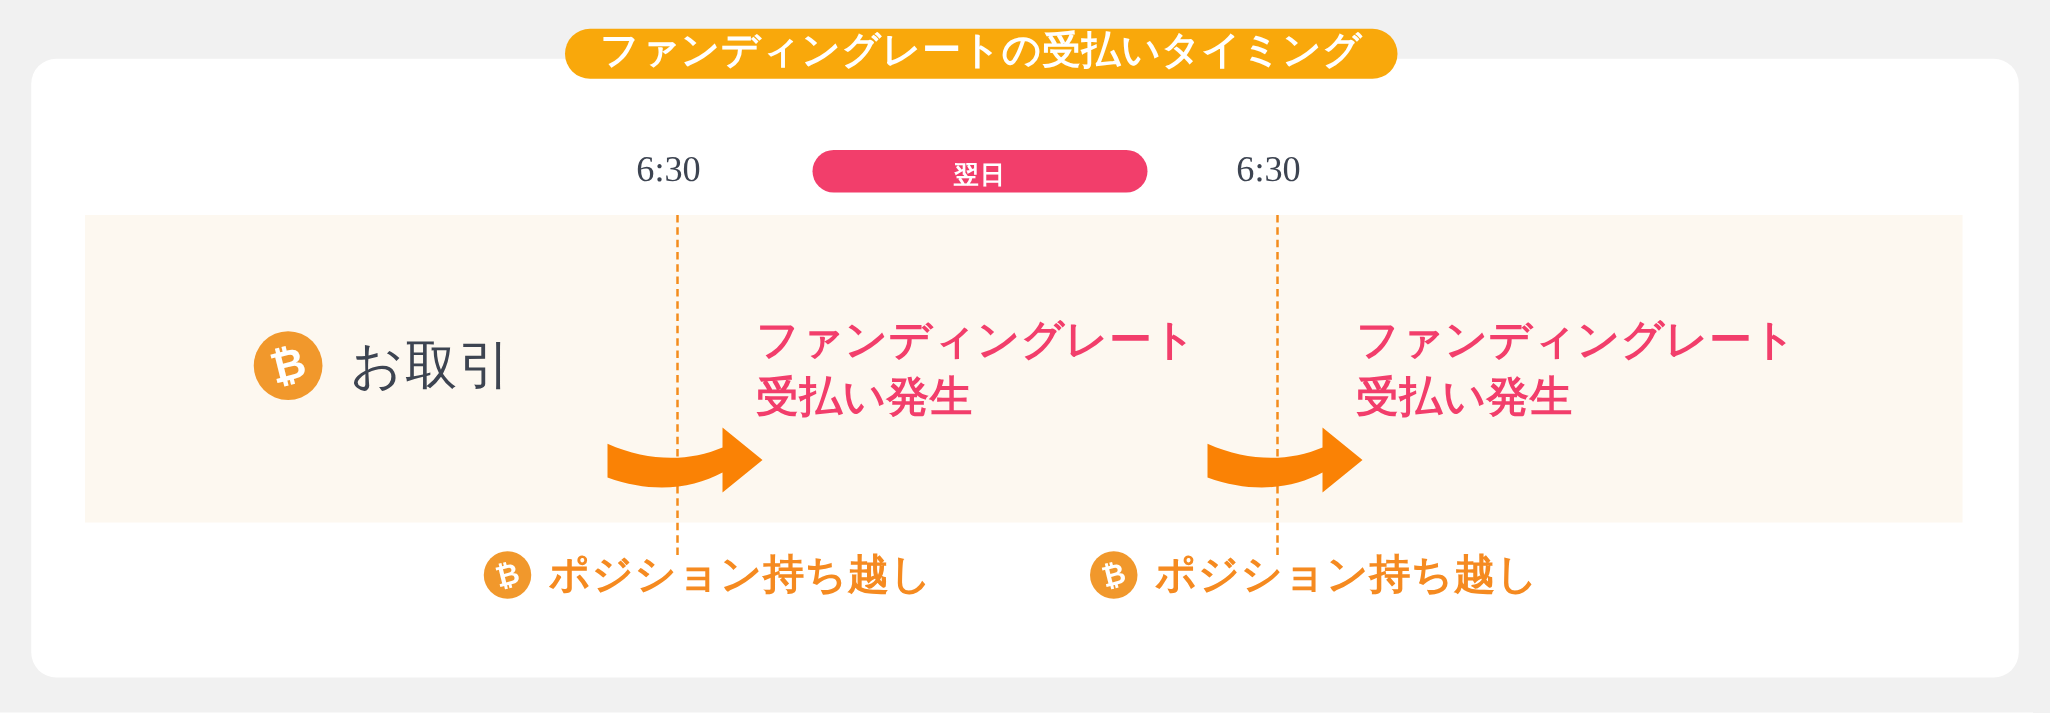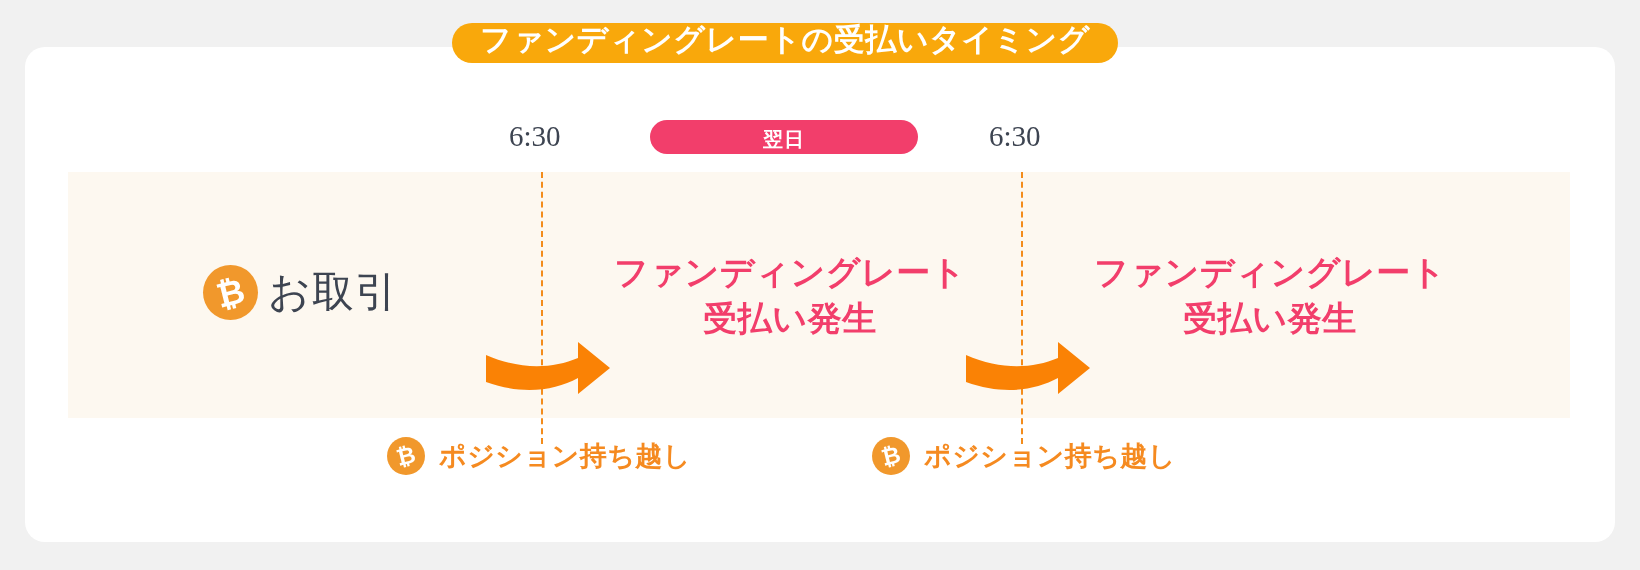--- a/index.html
+++ b/index.html
@@ -140,32 +140,31 @@
     display: flex;
     align-items: center;
     justify-content: center;
     color: #FFFFFF;
     font-weight: bold;
     font-family: "DejaVu Sans", sans-serif;
     transform: rotate(-14deg);
   }
   .trade-group .btc-icon .btc-glyph { font-size: 34px; }
   .trade-label {
-    margin-left: 10px;
+    margin-left: 22px;
     color: #3D4451;
     font-size: 42px;
     font-weight: normal;
     letter-spacing: 1px;
     white-space: nowrap;
   }
 
   
   .event-block {
     position: absolute;
-    text-align: center;
     color: #F23E6B;
     font-size: 34px;
     font-weight: bold;
     line-height: 1.34;
     letter-spacing: 0.5px;
     white-space: nowrap;
   }
   .event-1 { left: 605px; top: 250px; width: 370px; }
   .event-2 { left: 1085px; top: 250px; width: 370px; }
 
@@ -189,21 +188,21 @@
   .note-1 { left: 387px; }
   .note-2 { left: 872px; }
   .note-group .btc-icon {
     width: 38px;
     height: 38px;
   }
   .note-group .btc-icon .btc-glyph { font-size: 23px; }
   .note-label {
     margin-left: 14px;
     color: #F58A20;
-    font-size: 27px;
+    font-size: 33px;
     font-weight: bold;
     letter-spacing: 0.5px;
     white-space: nowrap;
   }
 </style>
 </head>
 <body>
 
 <div id="figure">
 

